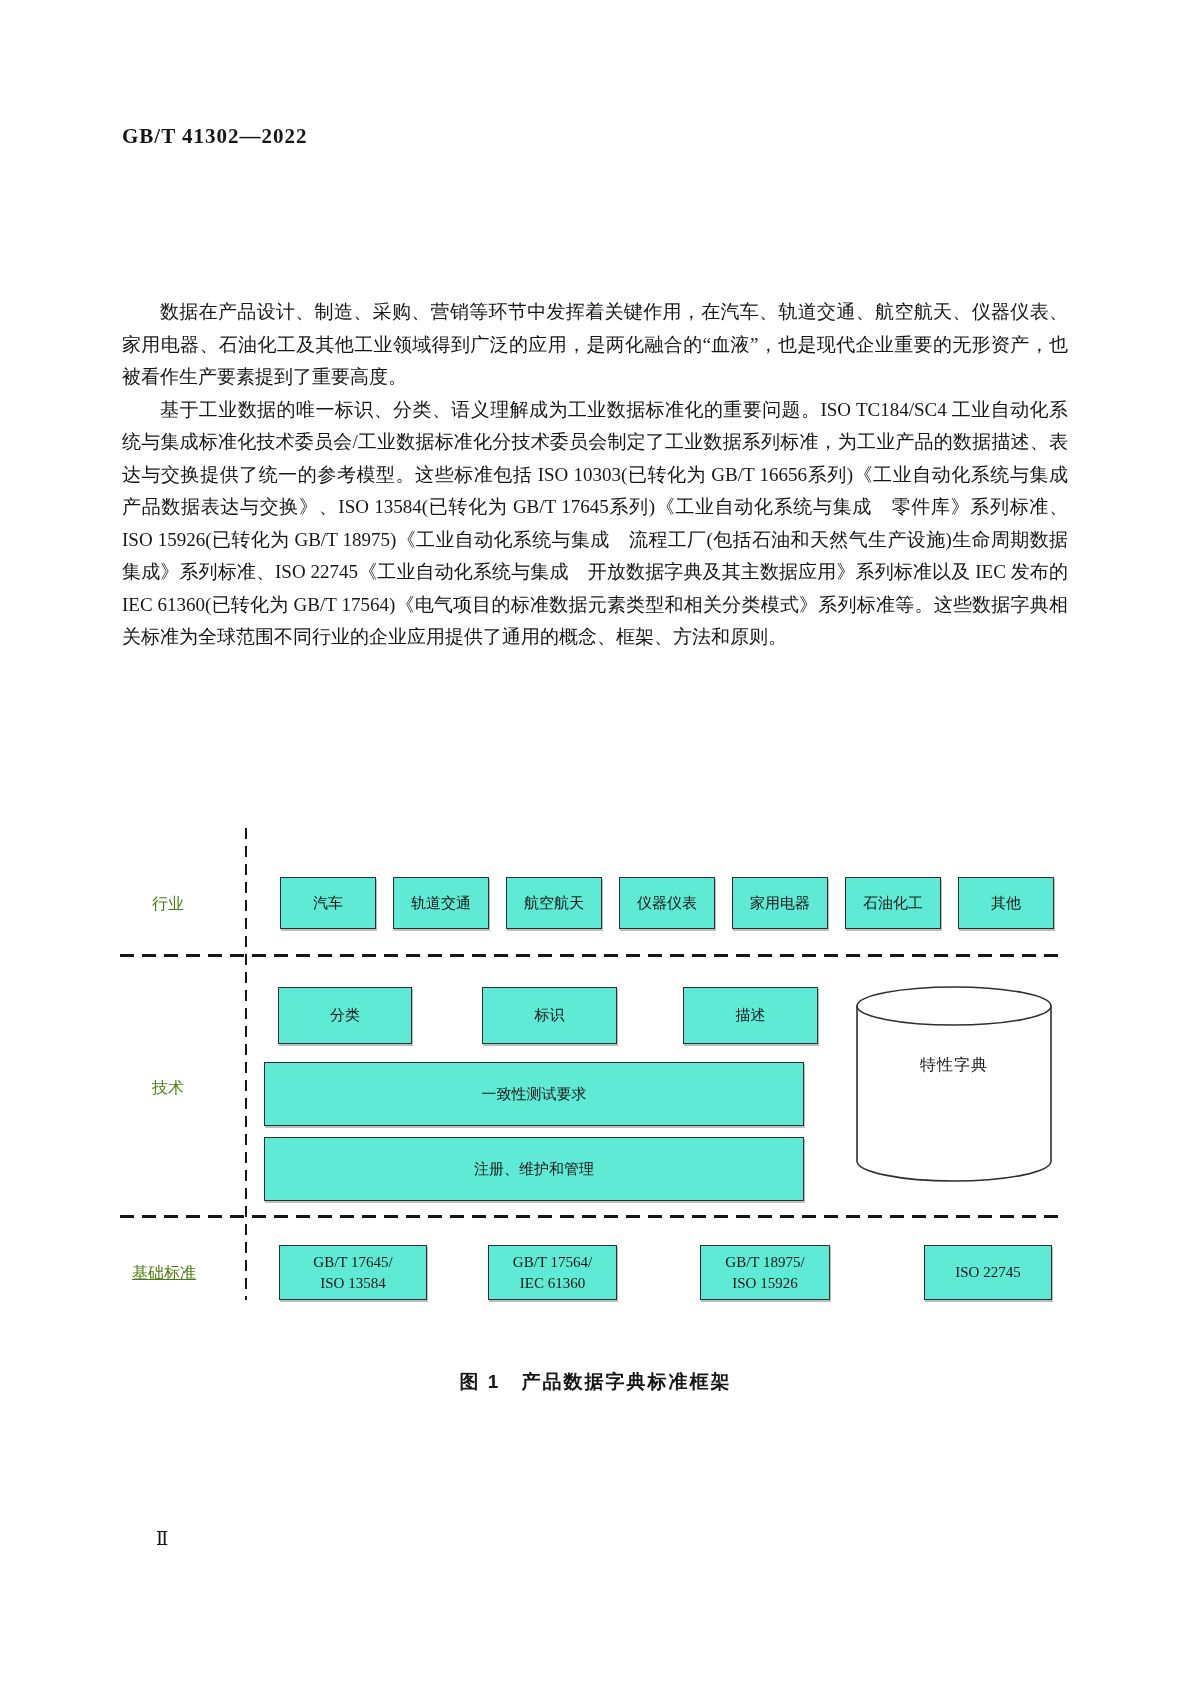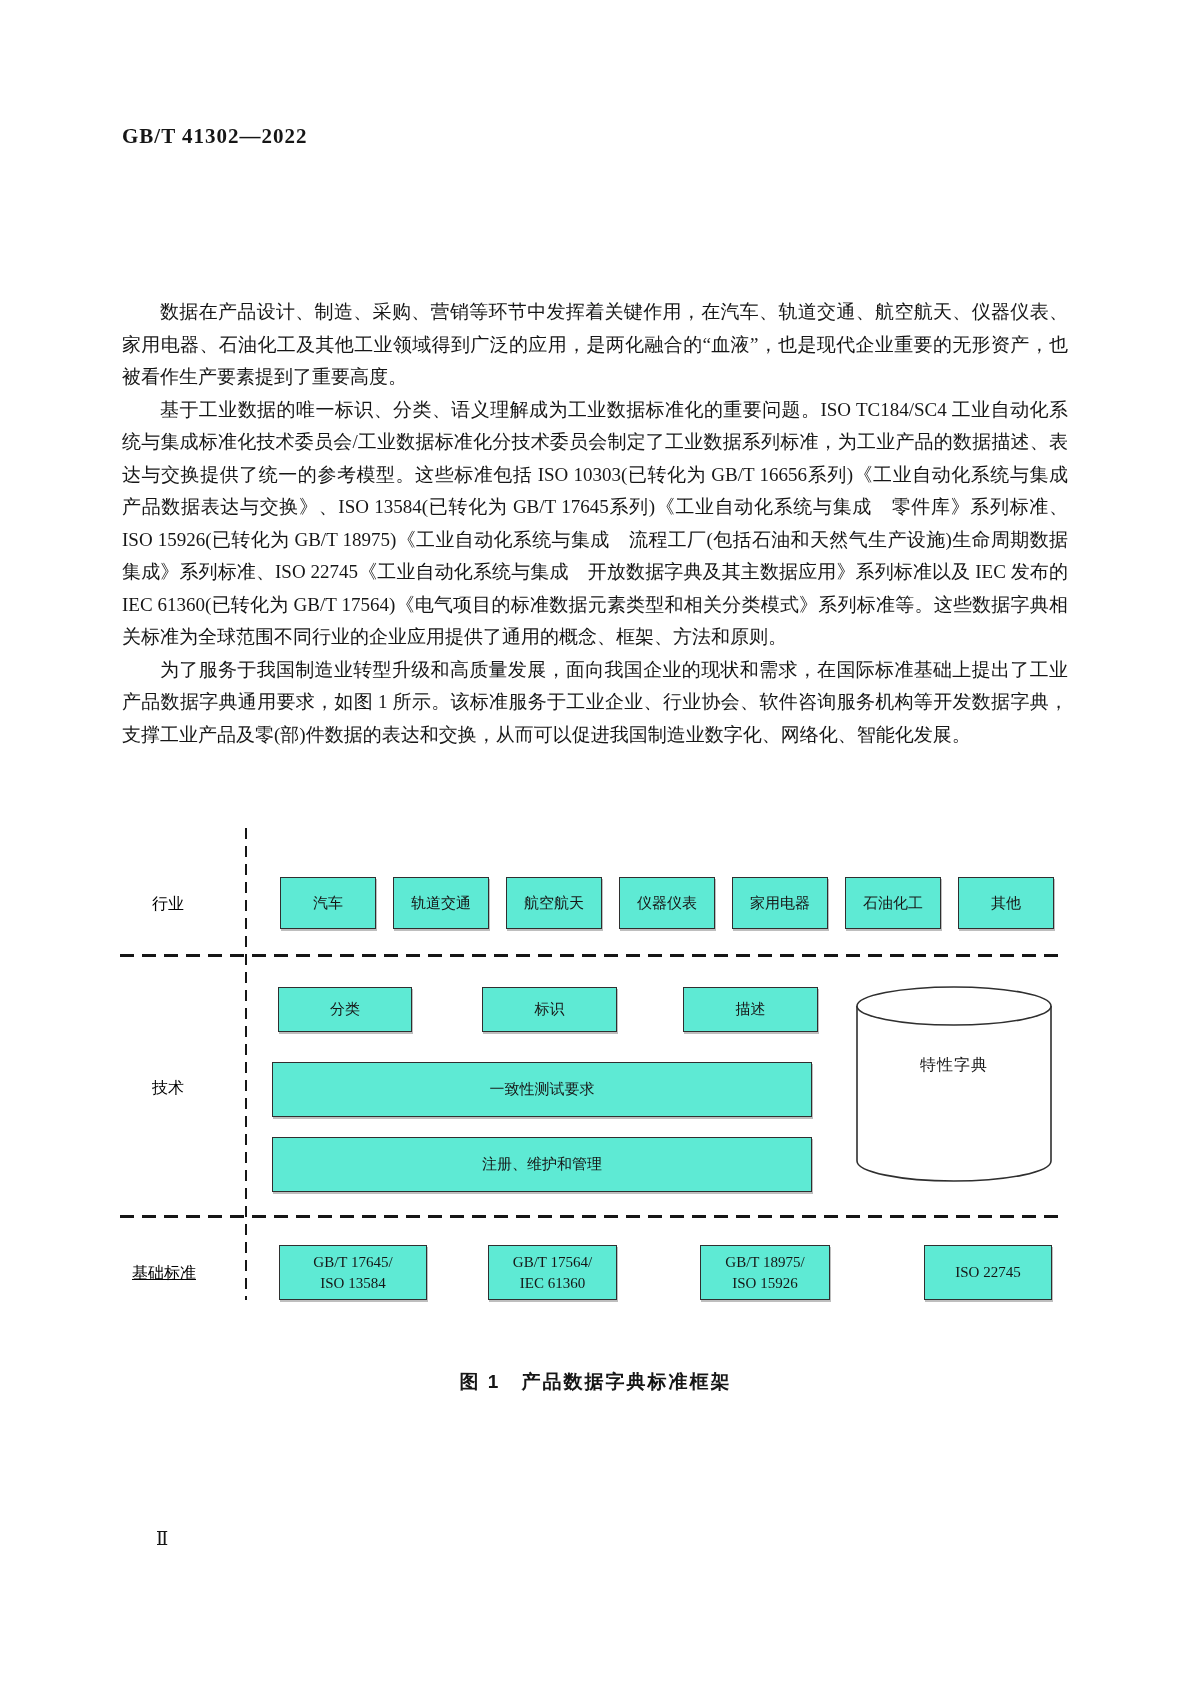--- a/index.html
+++ b/index.html
@@ -35,35 +35,35 @@
     background:repeating-linear-gradient(180deg,#161616 0 11px,transparent 11px 18px);
   }
   .hdash{
     position:absolute;left:120px;width:942px;height:3px;
     background:repeating-linear-gradient(90deg,#161616 0 14px,transparent 14px 22px);
   }
   .hdash.h1{top:954px;}
   .hdash.h2{top:1215px;}
   .rowlab{
     position:absolute;width:108px;text-align:center;
-    font-size:16px;color:#000000;
+    font-size:16px;color:#4d7c0f;
   }
   .rowlab.industry{left:114px;top:894px;}
   .rowlab.tech{left:114px;top:1078px;}
   .rowlab.base{left:110px;top:1263px;text-decoration:underline;}
   .dbox{
     position:absolute;
     border:1.5px solid #2f2f2f;background:#5eead4;
     box-shadow:1px 2px 0 rgba(110,110,110,.45);
     display:flex;align-items:center;justify-content:center;
     font-size:15px;text-align:center;box-sizing:border-box;
   }
   .ind{top:877px;height:52px;width:96px;}
-  .sm{top:987px;height:45px;width:135px;}
-  .wide{left:272px;width:540px;height:55px;}
+  .sm{top:987px;height:57px;width:135px;}
+  .wide{left:264px;width:540px;height:64px;}
   .w1{top:1062px;}
   .w2{top:1137px;}
   .cyl{position:absolute;left:855px;top:985px;width:198px;height:198px;}
   .cyl svg{position:absolute;left:0;top:0;}
   .cyl .lbl{
     position:absolute;left:0;top:70px;width:100%;
     text-align:center;font-size:16px;letter-spacing:1px;
   }
   .bbox{top:1245px;height:55px;line-height:21px;flex-direction:column;font-size:15px;}
   .fig-caption{
@@ -81,21 +81,20 @@
 <body>
 
 <div class="page">
 
   <div class="doc-number">GB/T 41302—2022</div>
 
 
   <div class="body-text">
     <p>数据在产品设计、制造、采购、营销等环节中发挥着关键作用，在汽车、轨道交通、航空航天、仪器仪表、家用电器、石油化工及其他工业领域得到广泛的应用，是两化融合的“血液”，也是现代企业重要的无形资产，也被看作生产要素提到了重要高度。</p>
     <p>基于工业数据的唯一标识、分类、语义理解成为工业数据标准化的重要问题。ISO TC184/SC4 工业自动化系统与集成标准化技术委员会/工业数据标准化分技术委员会制定了工业数据系列标准，为工业产品的数据描述、表达与交换提供了统一的参考模型。这些标准包括 ISO 10303(已转化为 GB/T 16656系列)《工业自动化系统与集成　产品数据表达与交换》、ISO 13584(已转化为 GB/T 17645系列)《工业自动化系统与集成　零件库》系列标准、ISO 15926(已转化为 GB/T 18975)《工业自动化系统与集成　流程工厂(包括石油和天然气生产设施)生命周期数据集成》系列标准、ISO 22745《工业自动化系统与集成　开放数据字典及其主数据应用》系列标准以及 IEC 发布的 IEC 61360(已转化为 GB/T 17564)《电气项目的标准数据元素类型和相关分类模式》系列标准等。这些数据字典相关标准为全球范围不同行业的企业应用提供了通用的概念、框架、方法和原则。</p>
-    <p>为了服务于我国制造业转型升级和高质量发展，面向我国企业的现状和需求，在国际标准基础上提出了工业产品数据字典通用要求，如图 1 所示。该标准服务于工业企业、行业协会、软件咨询服务机构等开发数据字典，支撑工业产品及零(部)件数据的表达和交换，从而可以促进我国制造业数字化、网络化、智能化发展。</p>
   </div>
 
   <div class="fig">
 
     <div class="vdash"></div>
     <div class="hdash h1"></div>
     <div class="hdash h2"></div>
 
     <div class="rowlab industry">行业</div>
     <div class="rowlab tech">技术</div>

